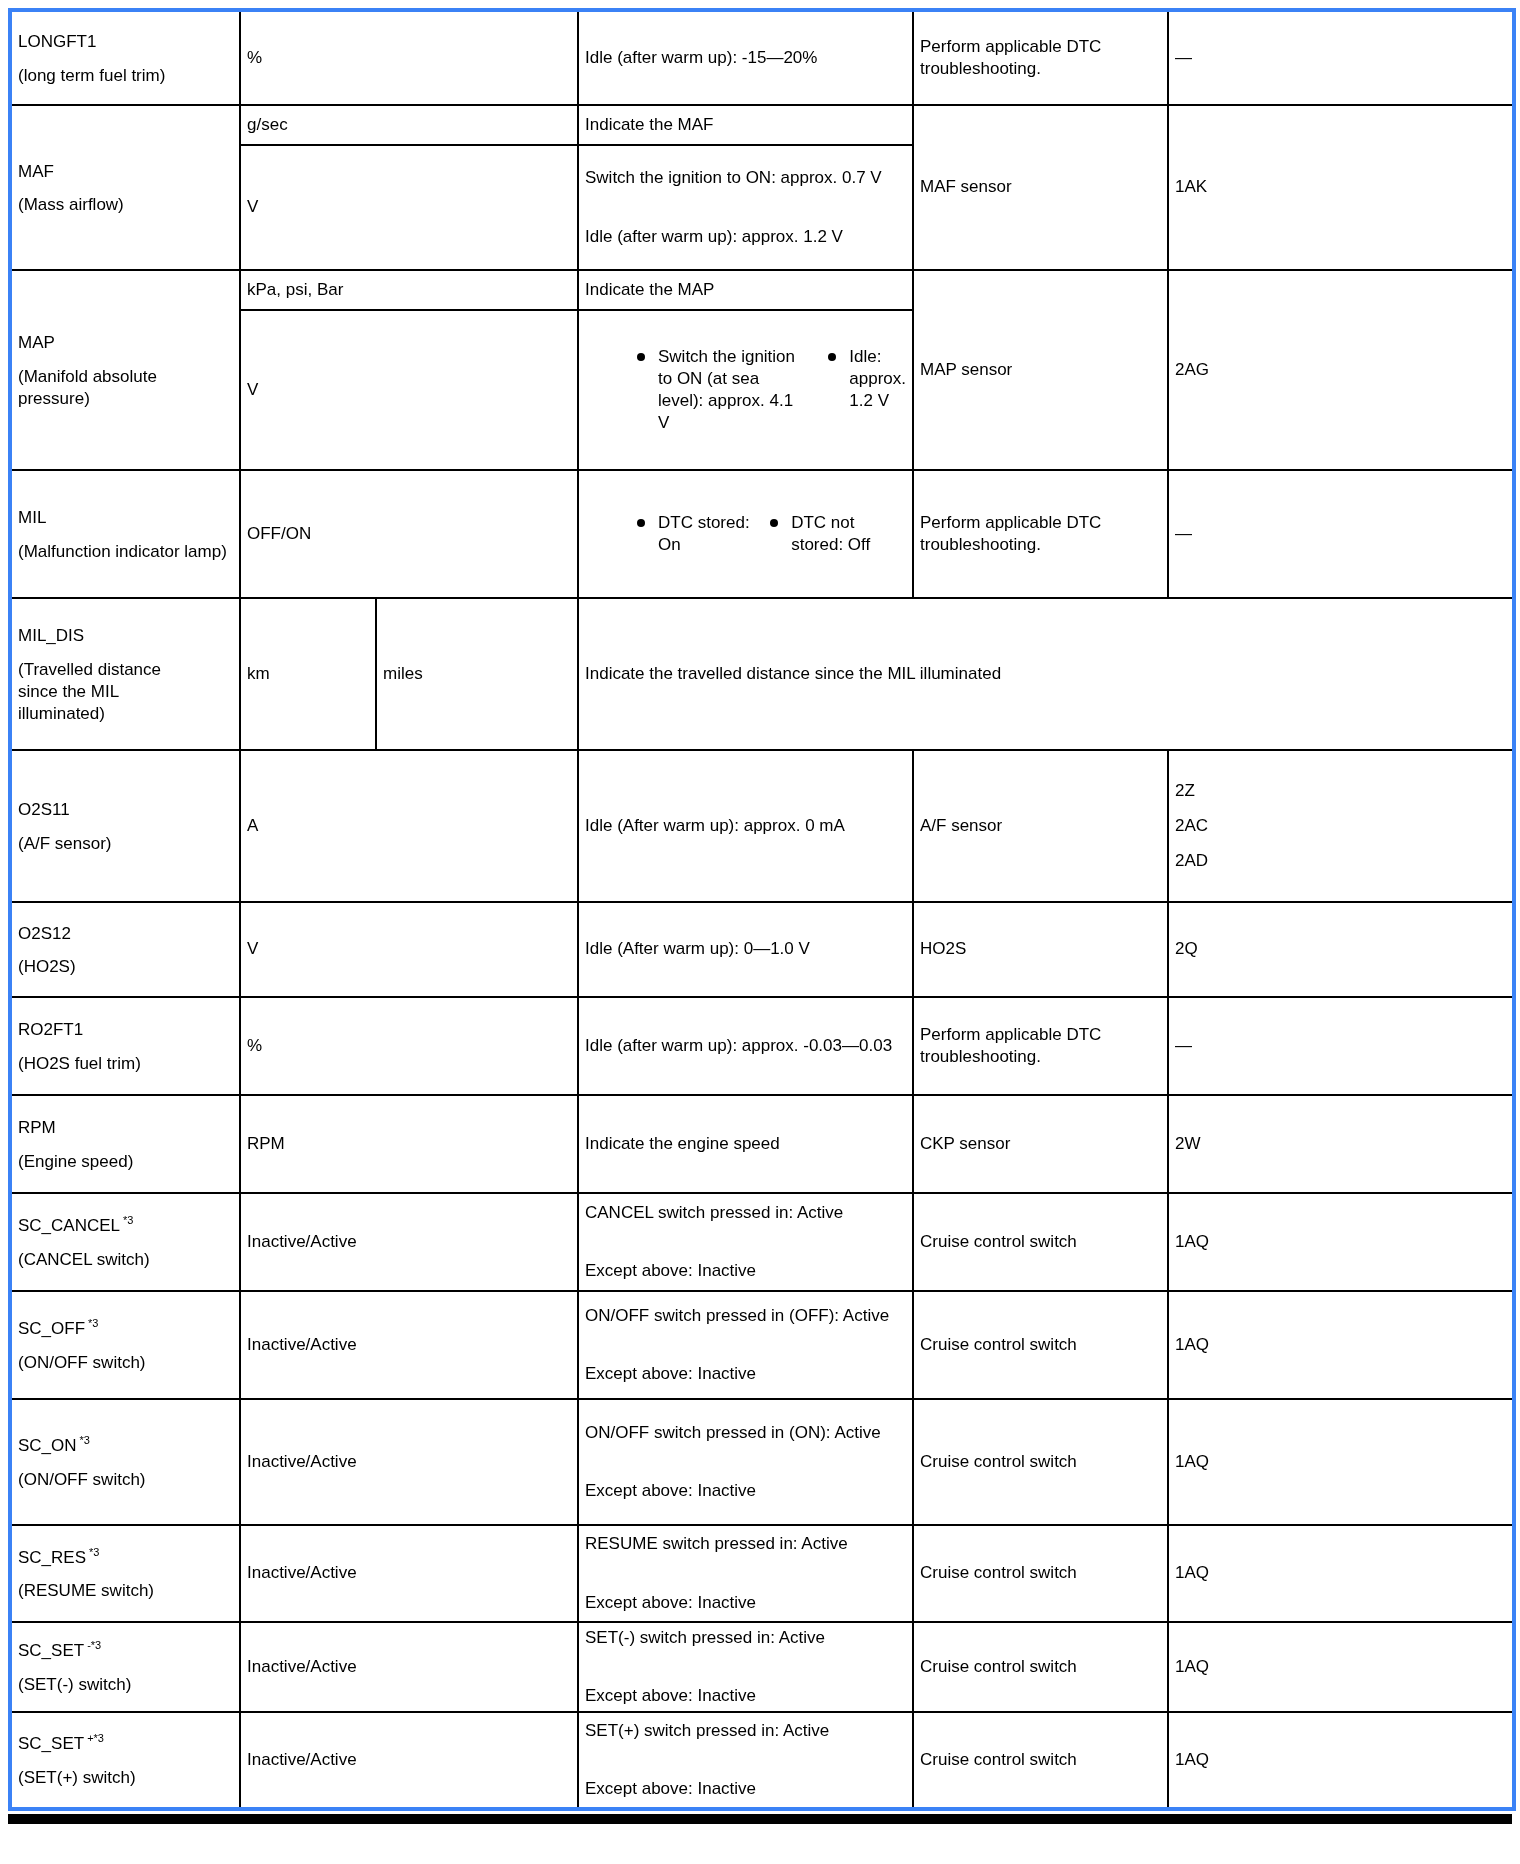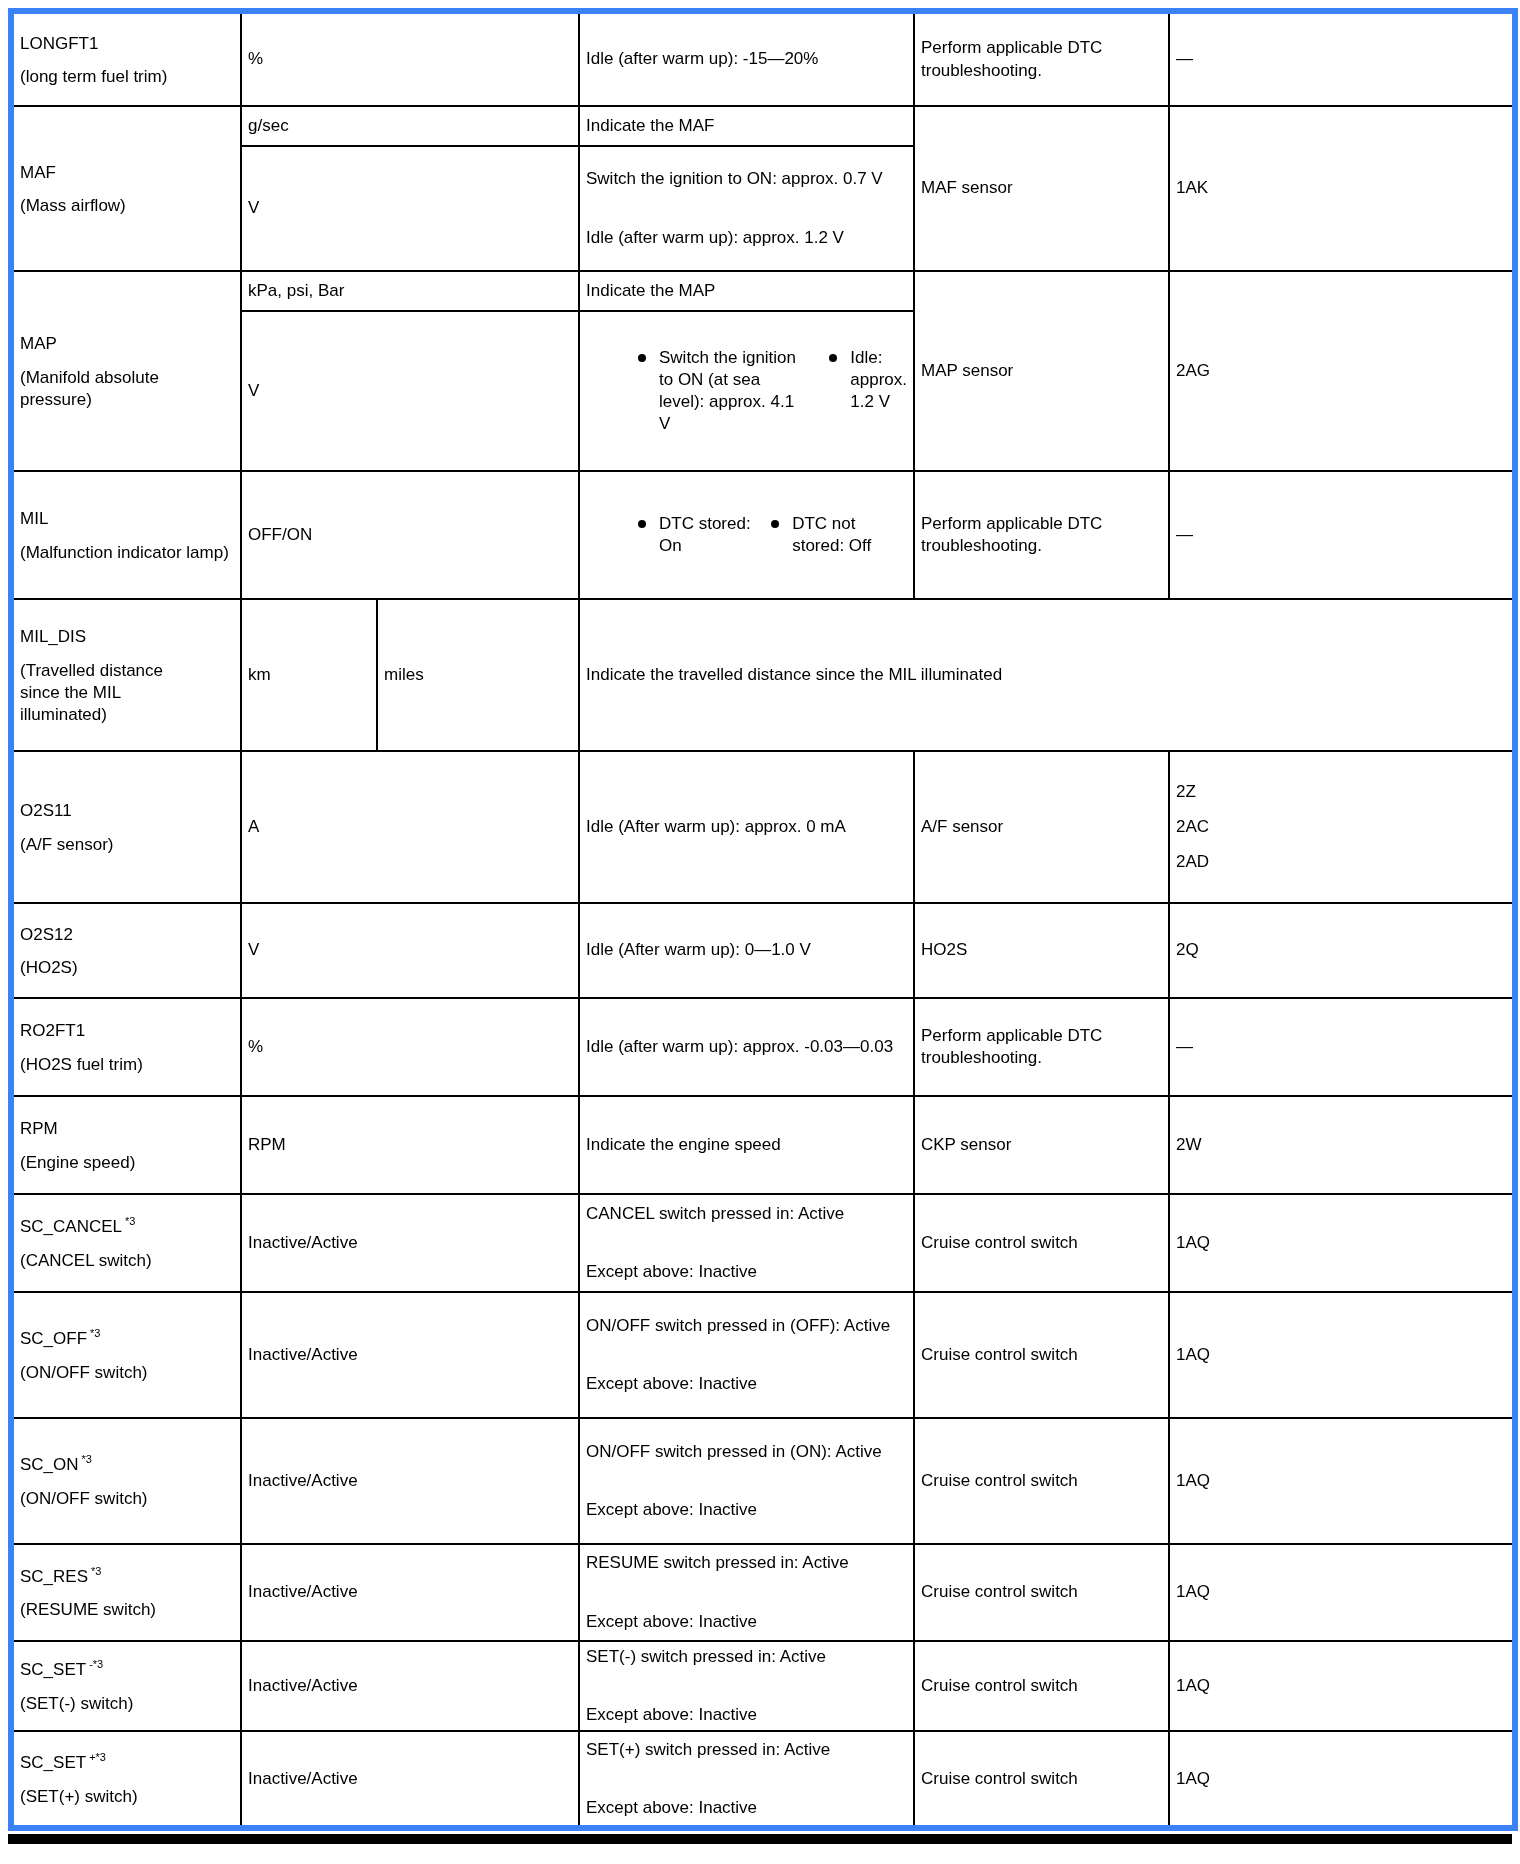--- a/index.html
+++ b/index.html
@@ -9,21 +9,21 @@
     font-size: 17px;
     line-height: 1.3;
     color: #000;
     padding: 8px;
     width: 1520px;
   }
   table.pid {
     border-collapse: collapse;
     table-layout: fixed;
     width: 1504px;
-    border: 6px solid #3b82f6;
+    border: 4px solid #3b82f6;
   }
   table.pid td {
     border: 2px solid #000;
     padding: 4px 6px;
     vertical-align: middle;
     overflow: hidden;
   }
   td.c-name .ds { margin-top: 12px; }
   td.c-name .ds.narrow { max-width: 168px; }
   sup.sup { font-size: 11px; margin-left: 3px; }
@@ -208,21 +208,21 @@
     </td>
     <td class="c-unit" colspan="2">Inactive/Active</td>
     <td class="c-spec">
       <div>CANCEL switch pressed in: Active</div>
       <div class="gap">Except above: Inactive</div>
     </td>
     <td class="c-action">Cruise control switch</td>
     <td class="c-code">1AQ</td>
   </tr>
 
-  <tr style="height:126px">
+  <tr style="height:108px">
     <td class="c-name">
       <div class="nm"><span>SC_OFF</span><sup class="sup">*3</sup></div>
       <div class="ds">(ON/OFF switch)</div>
     </td>
     <td class="c-unit" colspan="2">Inactive/Active</td>
     <td class="c-spec">
       <div>ON/OFF switch pressed in (OFF): Active</div>
       <div class="gap">Except above: Inactive</div>
     </td>
     <td class="c-action">Cruise control switch</td>

